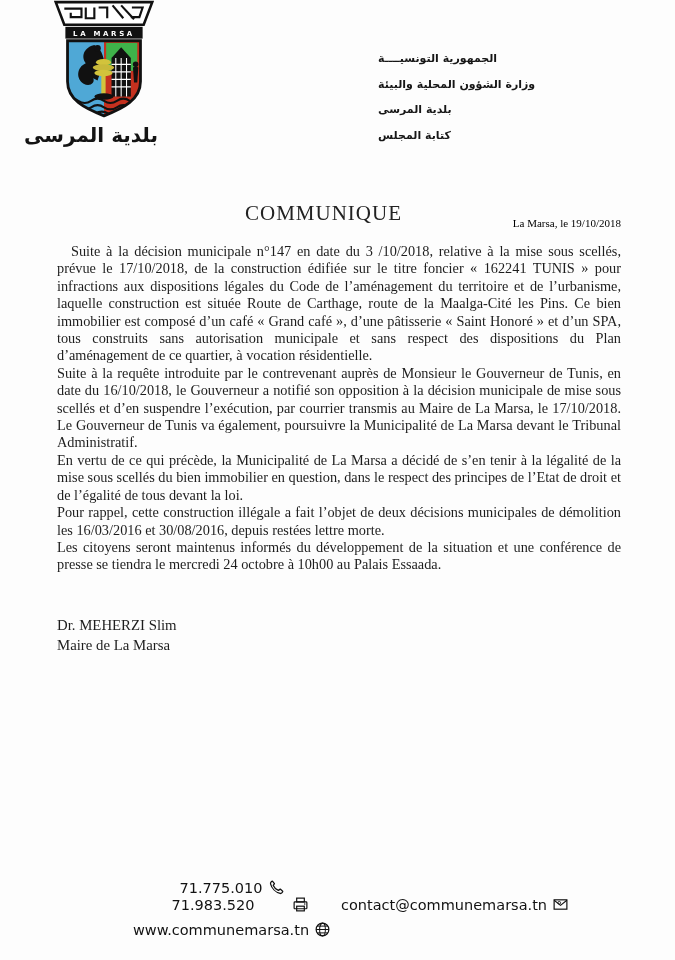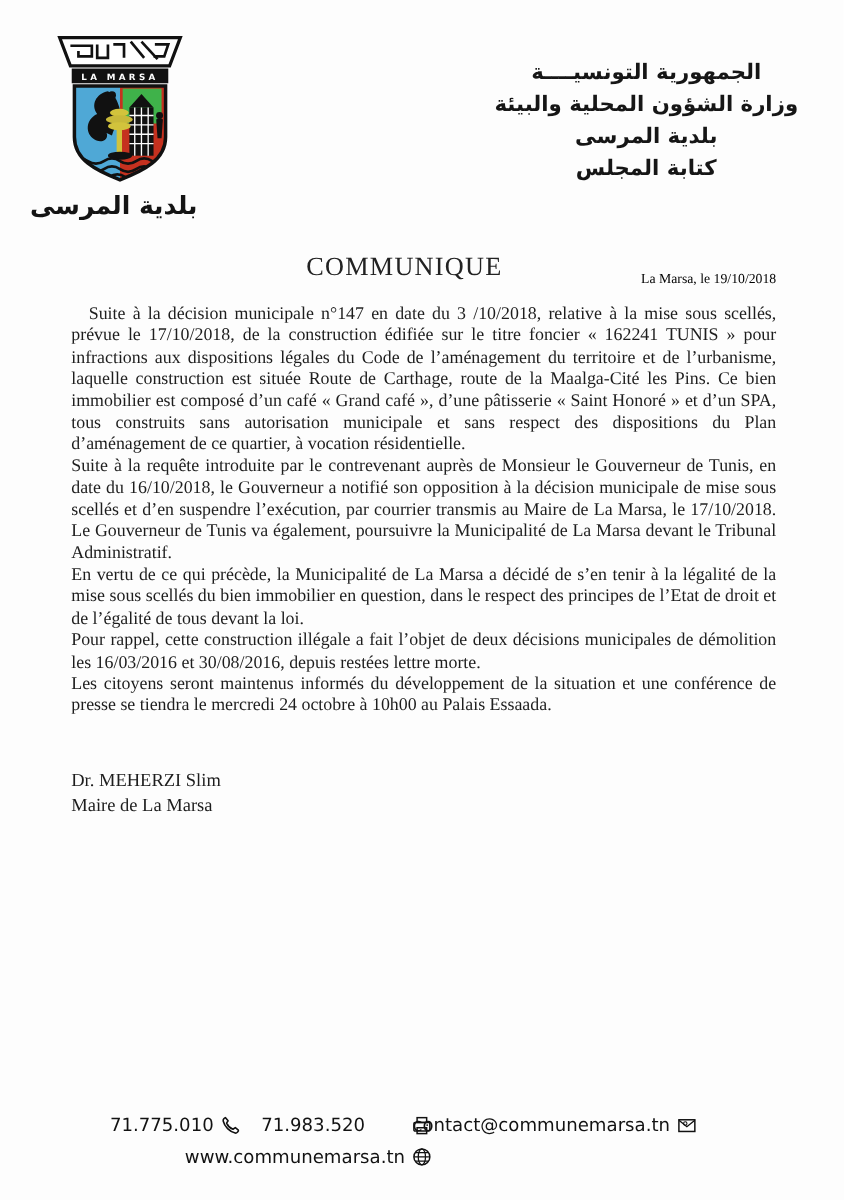--- a/index.html
+++ b/index.html
@@ -2,29 +2,29 @@
 <html lang="fr"><head>
 <meta charset="utf-8">
 <style>
   html,body{margin:0;padding:0;background:#ffffff;}
   .page{
     position:relative;width:675px;height:960px;margin:0 auto;
     background:#fdfdfd;color:#1c1c1c;
     font-family:"Liberation Serif", serif;overflow:hidden;
   }
   
-  .logo-block{position:absolute;left:34px;top:28px;width:124px;text-align:center;}
+  .logo-block{position:absolute;left:34px;top:0;width:124px;text-align:right;}
   .logo-caption{
     margin-top:1px;font-family:"DejaVu Sans",sans-serif;font-weight:700;
     font-size:20px;line-height:24px;color:#141414;direction:rtl;white-space:nowrap;
   }
   
   .letterhead{
-    position:absolute;left:378px;top:46px;width:278px;text-align:center;direction:rtl;
-    font-family:"DejaVu Sans",sans-serif;font-weight:700;font-size:17px;
+    position:absolute;left:378px;top:46px;width:278px;text-align:left;direction:rtl;
+    font-family:"DejaVu Sans",sans-serif;font-weight:700;font-size:11px;
     line-height:25.5px;color:#161616;
   }
   
   .doc-title{position:absolute;left:245px;top:201px;font-size:21px;letter-spacing:1px;color:#222;}
   .dateline{position:absolute;left:400px;top:217px;width:221px;text-align:right;font-size:11px;color:#000000;}
   
   .body-text{
     position:absolute;left:57px;top:243px;width:564px;
     font-size:14.3px;line-height:17.4px;text-align:justify;color:#1d1d1d;
   }
@@ -32,21 +32,21 @@
   .body-text p.indent-first{text-indent:14px;}
   
   .signature{position:absolute;left:57px;top:616px;font-size:14.8px;line-height:19.5px;color:#1d1d1d;}
   
   .footer{
     position:absolute;left:0;top:888px;width:675px;
     font-family:"DejaVu Sans",sans-serif;font-size:14.5px;color:#121212;
   }
   .footer-col-left{position:absolute;left:118px;top:0;width:228px;}
   .footer-col-right{position:absolute;left:352px;top:0;width:206px;}
-  .f-row{display:flex;align-items:center;justify-content:flex-end;height:25px;white-space:nowrap;}
+  .f-row{display:flex;align-items:center;justify-content:flex-end;height:25px;white-space:nowrap;flex-direction:column;}
   .f-group{display:flex;align-items:center;}
   .f-group + .f-group{margin-left:16px;gap:32px;}
   .ic{width:17px;height:17px;margin-left:5px;flex:none;}
   .ar{direction:rtl;font-weight:600;}
 </style>
 </head>
 <body>
 
 <div class="page">
 

